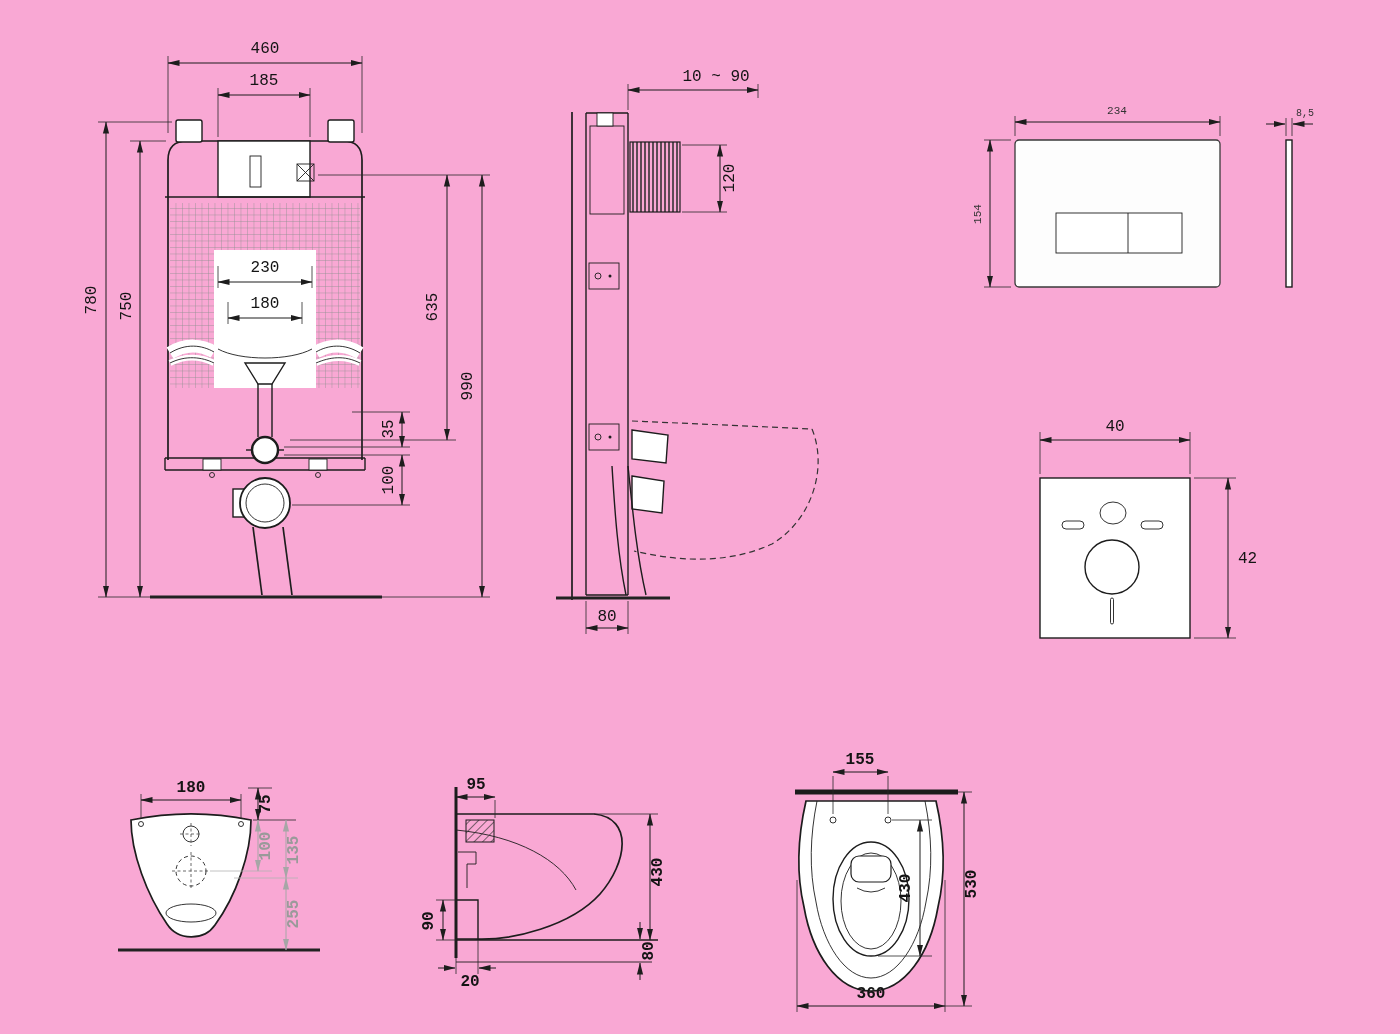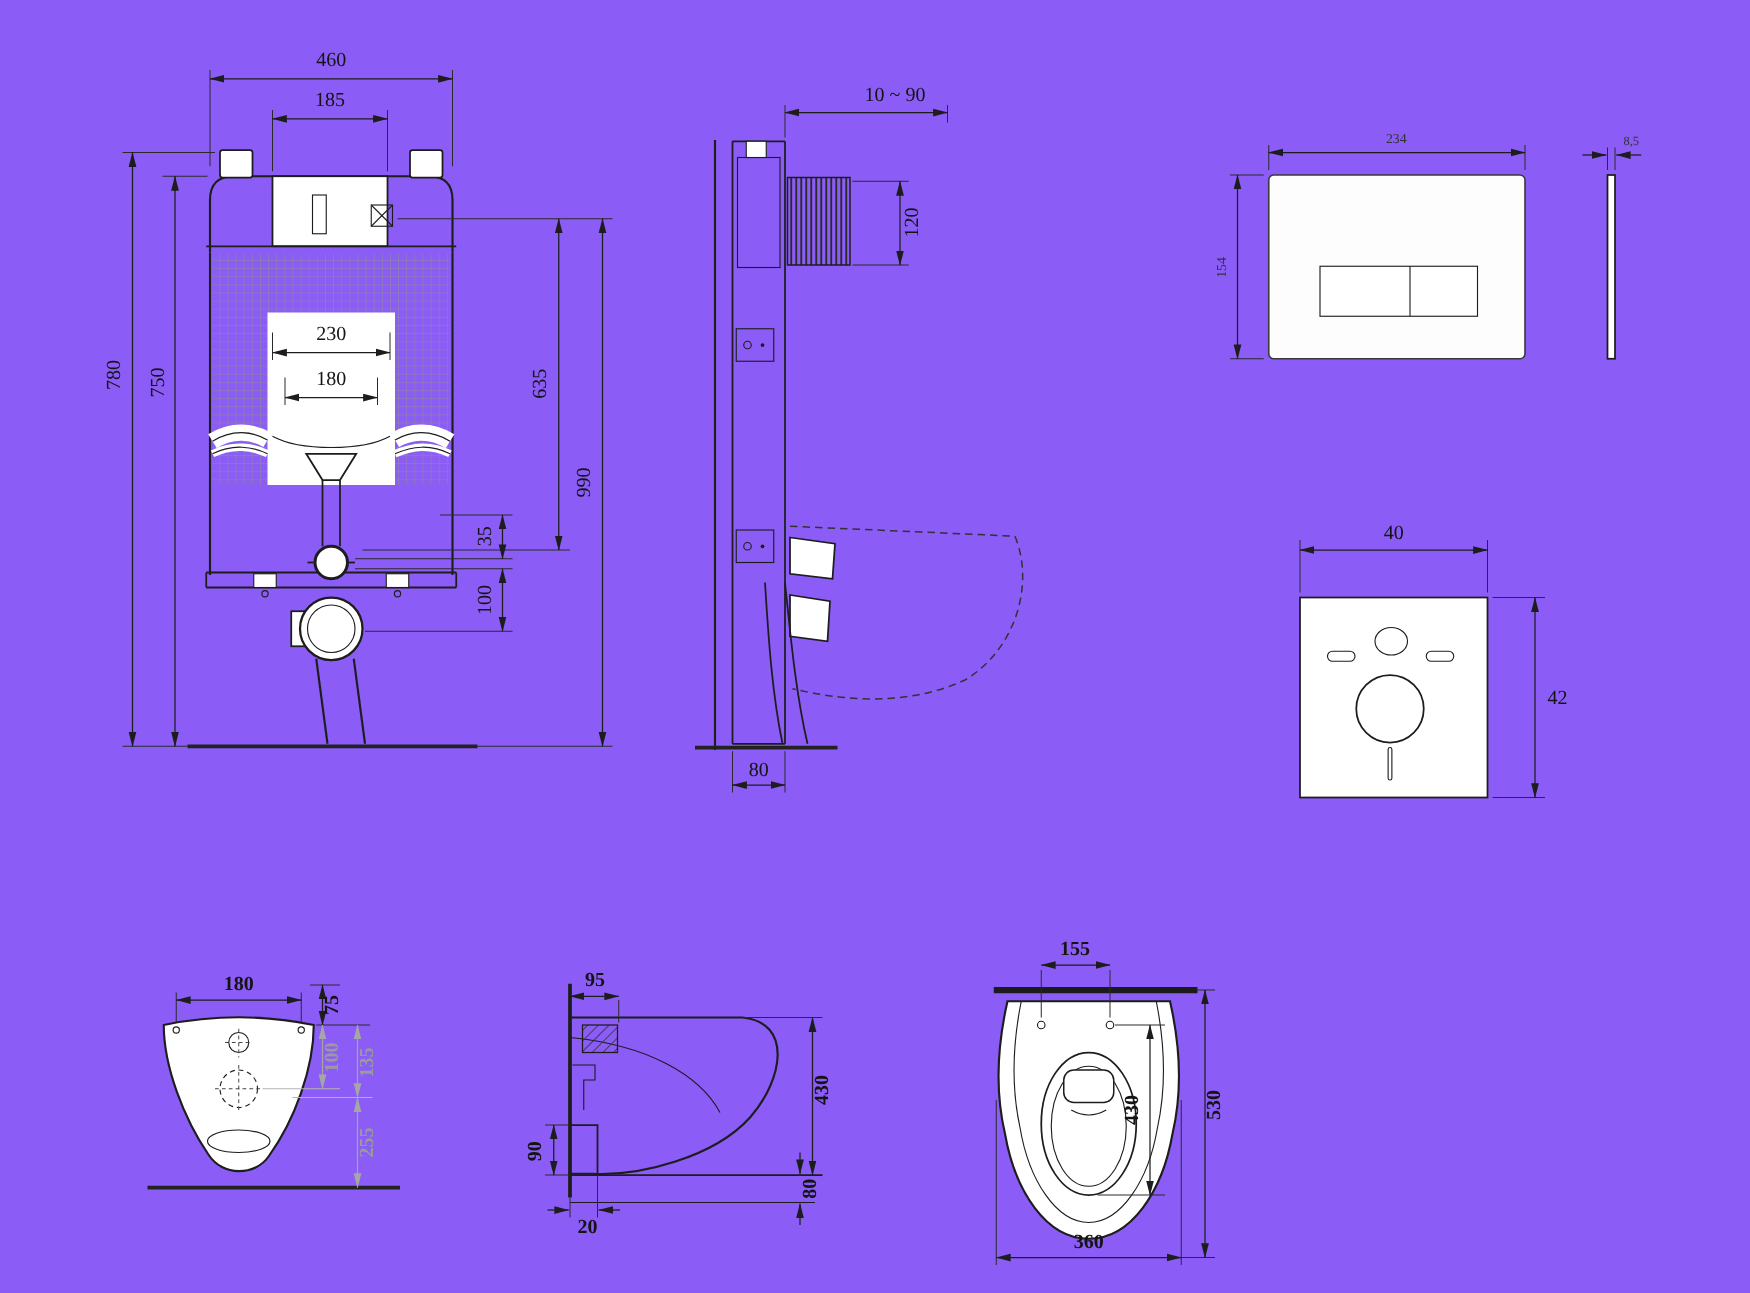--- a/index.html
+++ b/index.html
@@ -1,17 +1,17 @@
 <!DOCTYPE html>
 <html><head>
 <meta charset="utf-8">
 <style>
   html,body{margin:0;padding:0;background:#fff;}
-  .canvas{position:relative;width:1400px;height:1034px;background:#8b5cf6;overflow:hidden;
-          font-family:Liberation Serif, serif;}
+  .canvas{position:relative;width:1400px;height:1034px;background:#f9a8d4;overflow:hidden;
+          font-family:Liberation Mono, monospace;}
   svg{display:block}
   .ln  {stroke:#1d1d1d;stroke-width:1.4;fill:none;}
   .ln2 {stroke:#1d1d1d;stroke-width:1.7;fill:none;}
   .thin{stroke:#1d1d1d;stroke-width:0.9;fill:none;}
   .ext {stroke:#2a2a2a;stroke-width:0.8;fill:none;}
   .extg{stroke:#b3b3b3;stroke-width:0.8;fill:none;}
   .dim {stroke:#1d1d1d;stroke-width:1;fill:none;}
   .dimg{stroke:#a6a6a6;stroke-width:1;fill:none;}
   .wfill{fill:#ffffff;}
   .dash{stroke:#333;stroke-width:1.2;fill:none;stroke-dasharray:6 4;}

